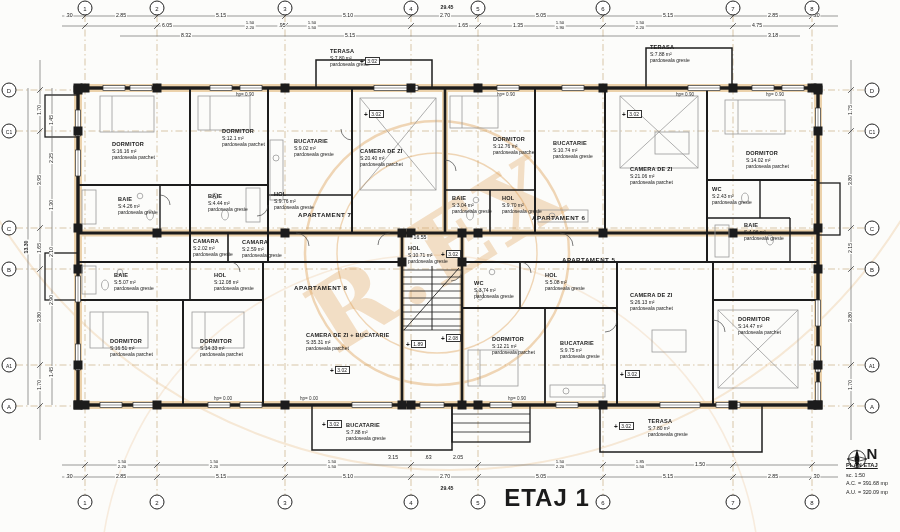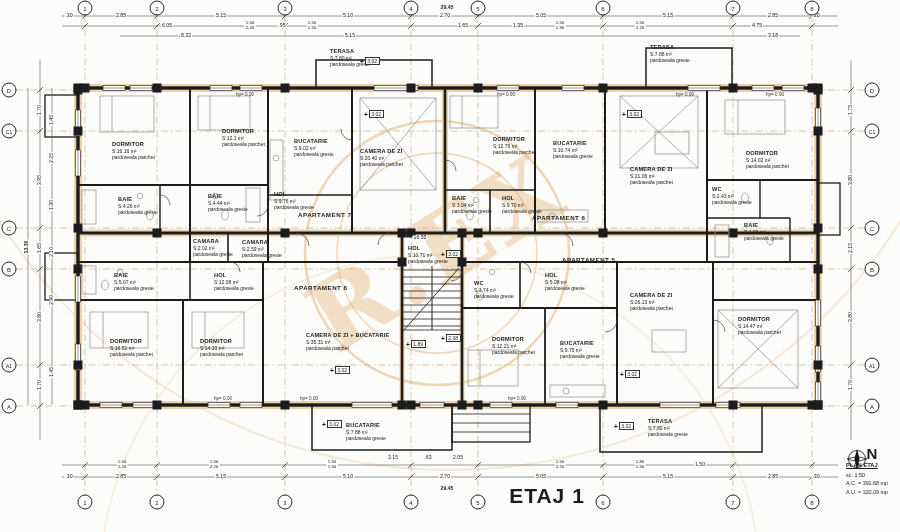--- a/index.html
+++ b/index.html
@@ -18,21 +18,21 @@
   .dim.pair div{font-size:4.4px;text-align:center;}
   .dim.total{font-weight:bold;}
   .bubble{position:absolute;width:13px;height:13px;border:1px solid #222;border-radius:50%;background:#fff;
           font-size:6px;display:flex;align-items:center;justify-content:center;
           transform:translate(-50%,-50%);z-index:6;}
   .lvl{position:absolute;display:flex;align-items:center;gap:1px;z-index:4;font-size:5px;}
   .lvl .cross{font-size:6.5px;font-weight:bold;}
   .lvl .box{border:.8px solid #333;border-top-width:1.4px;padding:0 1.5px;background:rgba(255,255,255,.9);}
   .hp{position:absolute;font-size:4.6px;color:#333;white-space:nowrap;z-index:3;}
   .main-title{position:absolute;left:492px;top:484px;width:110px;text-align:center;
-        font-size:21px;font-weight:bold;letter-spacing:1px;z-index:6;}
+        font-size:24px;font-weight:bold;letter-spacing:1px;z-index:6;}
   .legend{position:absolute;left:846px;top:446px;width:52px;z-index:6;}
   .legend .north{font-size:15px;font-weight:bold;text-align:center;line-height:1;}
   .legend .compass{display:block;margin:2px auto 2px auto;}
   .legend .l1{font-size:5.8px;font-weight:bold;text-decoration:underline;line-height:1.7;}
   .legend .l2,.legend .l3,.legend .l4{font-size:5.4px;line-height:1.6;white-space:nowrap;}
 </style>
 </head>
 <body>
 
 <div class="canvas">

